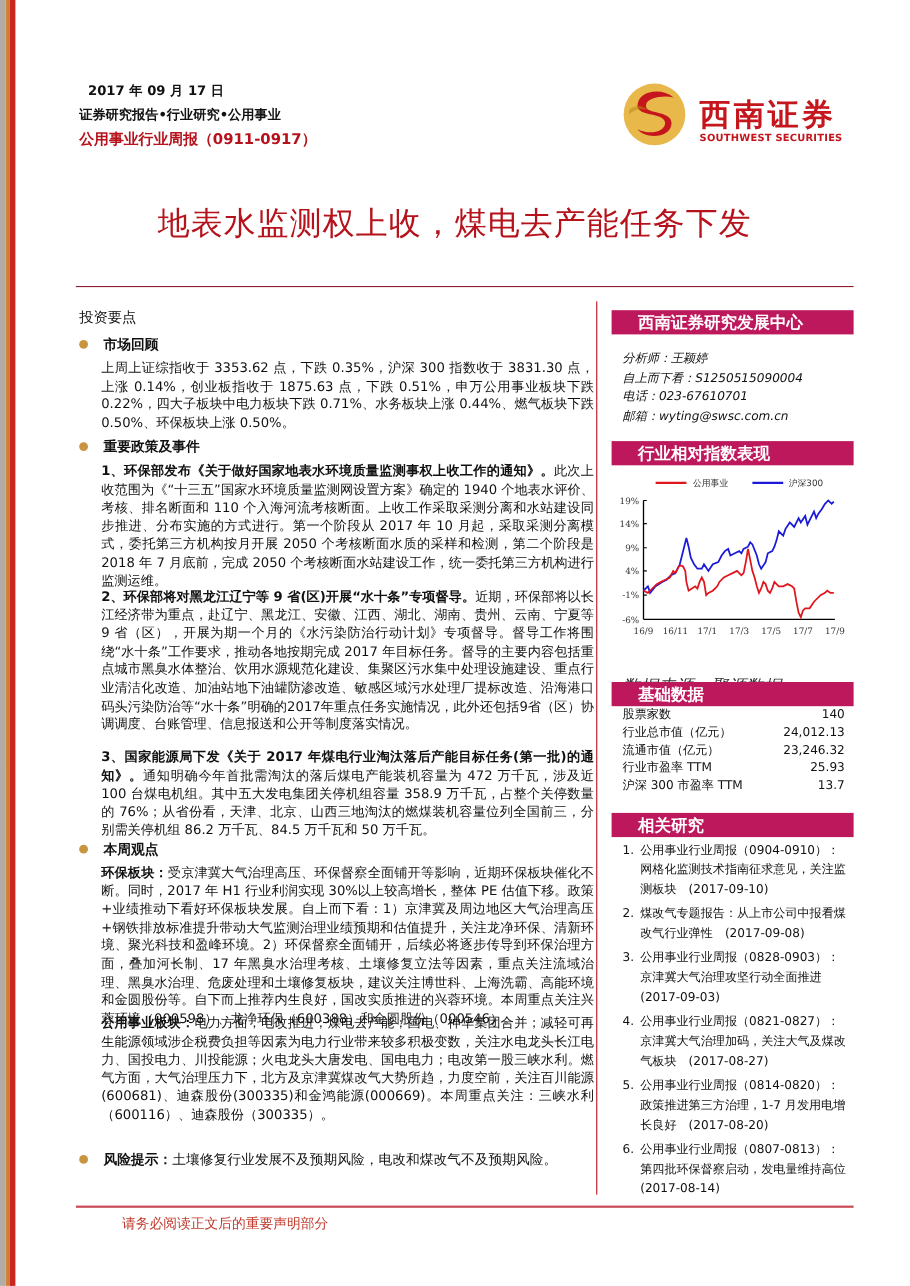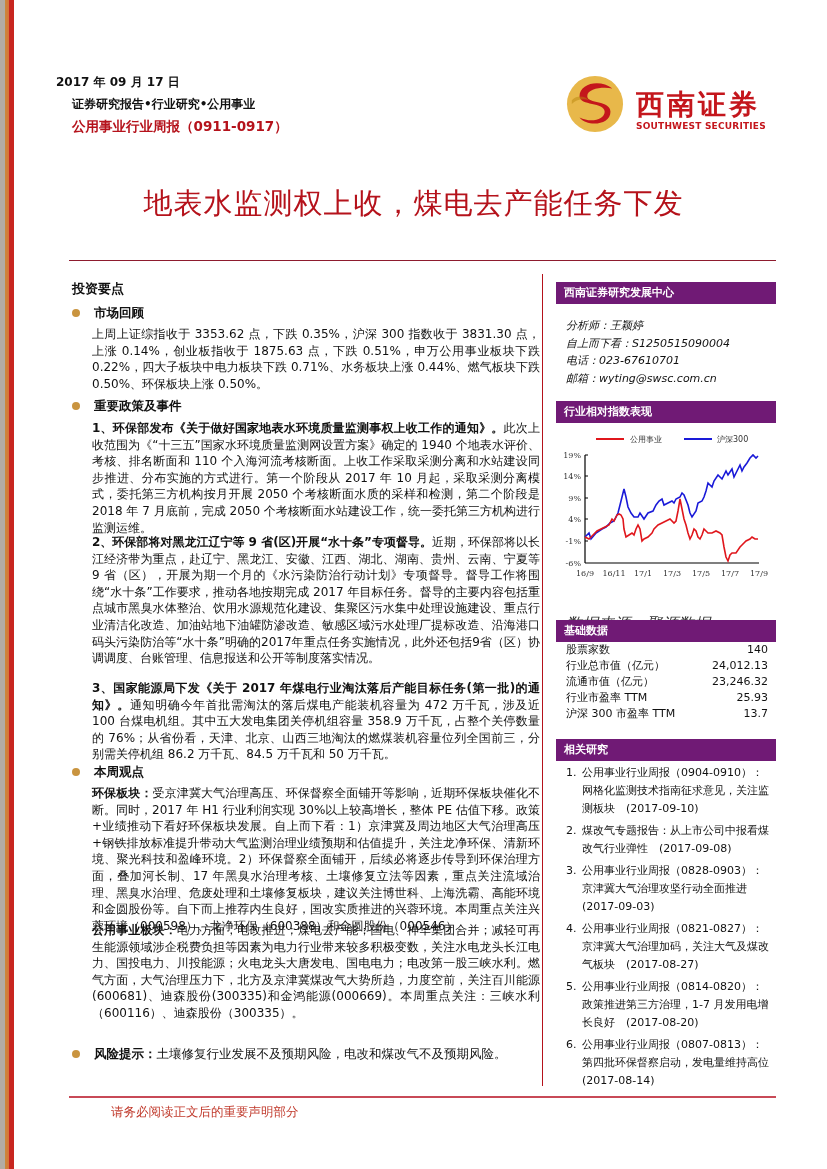--- a/index.html
+++ b/index.html
@@ -2,39 +2,39 @@
 <html><head>
 <meta charset="utf-8">
 <style>
   html, body { margin:0; padding:0; }
   body { width:827px; height:1169px; background:#fff; position:relative; overflow:hidden;
          font-family:"DejaVu Sans", "Liberation Sans", sans-serif; color:#111; }
   .stripe-gray { position:absolute; left:0; top:0; width:5px; height:1169px; background:#b3aca4; }
   .stripe-gold { position:absolute; left:5px; top:0; width:4px; height:1169px; background:linear-gradient(90deg,#c98a3a,#d9723a); }
   .stripe-red { position:absolute; left:9px; top:0; width:5px; height:1169px; background:#c8261f; }
 
-  .hdr-date { position:absolute; left:56px; top:74px; font-size:12px; font-weight:bold; }
+  .hdr-date { position:absolute; left:80px; top:74px; font-size:12px; font-weight:bold; }
   .hdr-cat { position:absolute; left:72px; top:96px; font-size:12px; font-weight:bold; }
   .hdr-sub { position:absolute; left:72px; top:118px; font-size:13.5px; font-weight:bold; color:#b5121b; }
 
   .logo { position:absolute; left:566px; top:75px; width:58px; height:58px; }
   .logo-cn { position:absolute; left:636px; top:86px; font-size:28px; font-weight:bold; color:#c4161c; letter-spacing:3px; font-family:"DejaVu Serif", serif; }
   .logo-en { position:absolute; left:636px; top:121px; font-size:9px; font-weight:bold; color:#c4161c; letter-spacing:0.2px; }
 
   .main-title { position:absolute; left:0; width:827px; top:184px; text-align:center; font-size:29px; font-weight:normal; color:#b5121b; letter-spacing:1px; font-family:"DejaVu Serif", serif; }
   .rule-top { position:absolute; left:69px; top:260px; width:707px; height:1px; background:#8e1b2e; }
   .vdivider { position:absolute; left:542px; top:274px; width:1px; height:812px; background:#b5121b; }
 
-  .sec-h { position:absolute; left:72px; top:280px; font-size:13px; font-weight:bold; }
+  .sec-h { position:absolute; left:72px; top:280px; font-size:13px; font-weight:normal; }
   .bullet-h { position:absolute; left:72px; font-size:12.5px; font-weight:bold; }
   .bullet-h .dot { display:inline-block; width:8px; height:8px; border-radius:50%; background:#c9943f; margin-right:14px; vertical-align:middle; position:relative; top:-1px; }
   .para { position:absolute; left:92px; width:448px; font-size:12px; line-height:16.6px; text-align:justify; }
   .para b { font-weight:bold; }
 
-  .side-bar { position:absolute; left:556px; width:220px; height:22px; background:#701a75; color:#fff; font-weight:bold; font-size:11px; line-height:22px; padding-left:8px; box-sizing:border-box; }
+  .side-bar { position:absolute; left:556px; width:220px; height:22px; background:#be185d; color:#fff; font-weight:bold; font-size:15px; line-height:22px; padding-left:24px; box-sizing:border-box; }
   .analyst { position:absolute; left:566px; top:317px; font-size:11px; line-height:17.5px;font-style:italic; }
   .chart { position:absolute; left:556px; top:425px; width:220px; height:170px; }
   .src { position:absolute; left:566px; top:589px; font-size:16px; font-style:italic; color:#333;margin-top:25px; }
 
   .basic { position:absolute; left:566px; top:642px; width:202px; font-size:11px;text-align:center; }
   .basic .row { display:flex; justify-content:space-between; height:16px; line-height:16px; }
 
   .related { position:absolute; left:566px; top:764px; width:205px; font-size:11px; line-height:18px; }
   .related .item { display:flex; margin-bottom:4px; }
   .related .num { width:16px; flex:none; }

